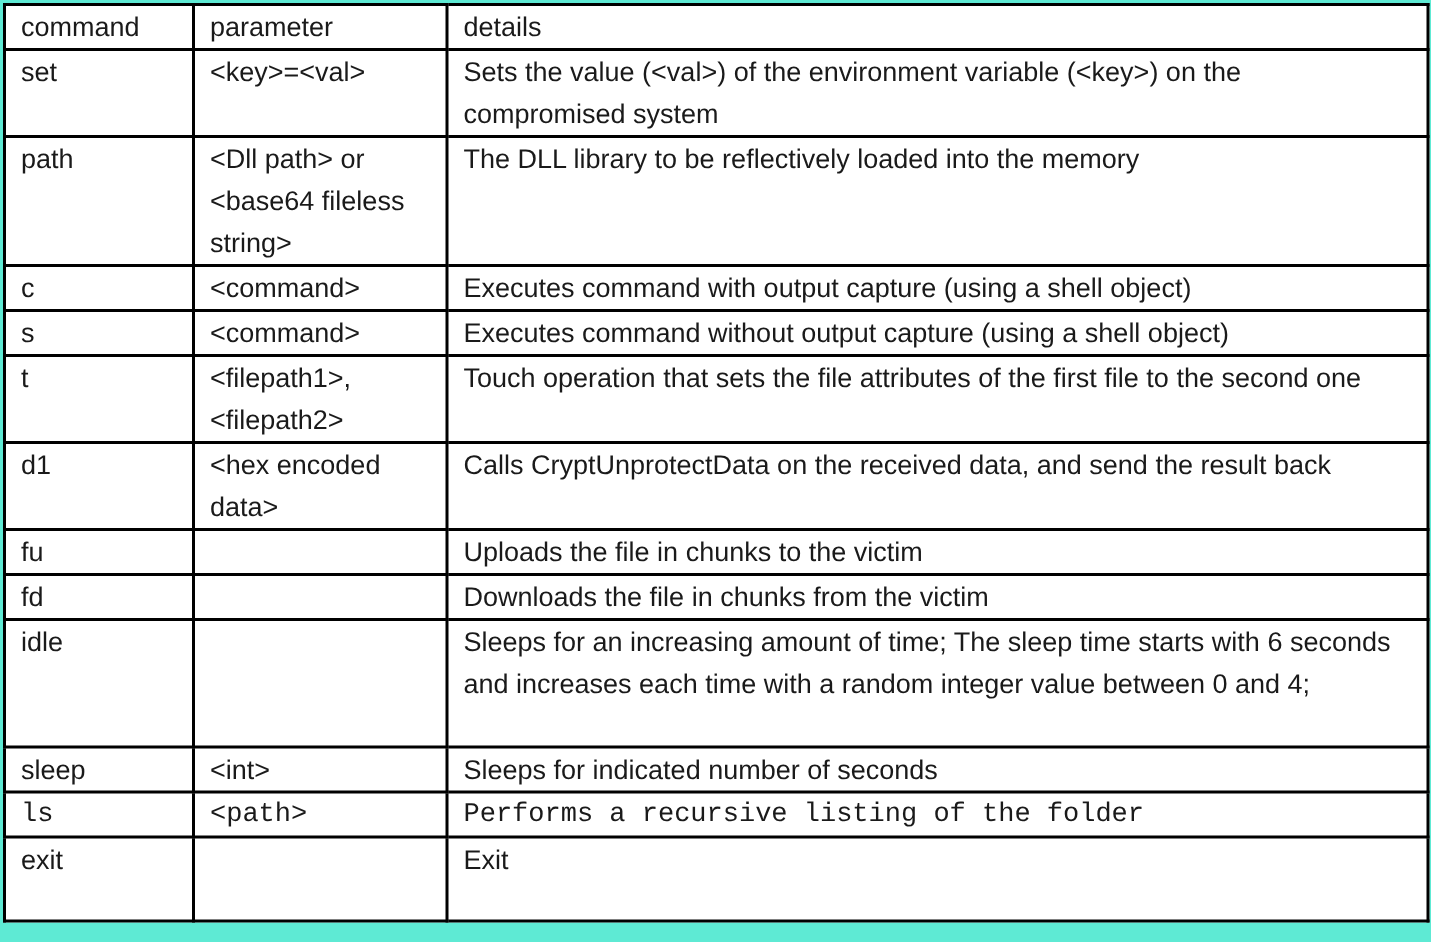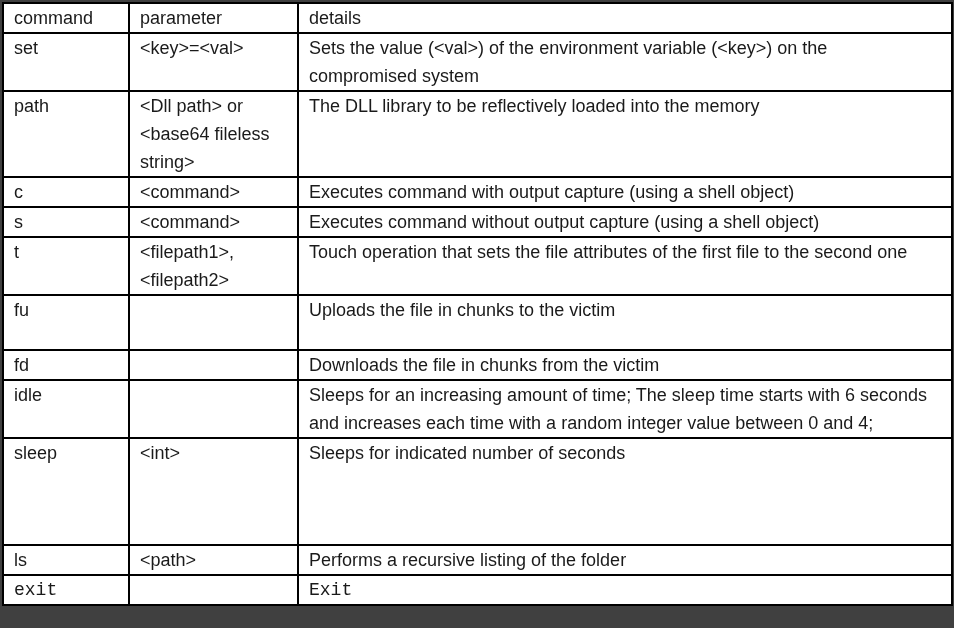--- a/index.html
+++ b/index.html
@@ -5,21 +5,21 @@
   html, body {
     margin: 0;
     padding: 0;
     background: #ffffff;
   }
   .page {
     width: 954px;
     height: 628px;
     box-sizing: border-box;
     padding: 2px;
-    background: #404040;
+    background: #5eead4;
   }
   table.cmd-table {
     border-collapse: collapse;
     table-layout: fixed;
     width: 949px;
     font-family: "Liberation Sans", sans-serif;
     font-size: 18px;
     color: #1a1a1a;
     background: #ffffff;
   }
@@ -40,21 +40,21 @@
   td.details { overflow-wrap: break-word; }
   thead tr { height: 30px; }
   tbody tr:nth-child(1)  { height: 57px; padding-left: 37px; }
   tbody tr:nth-child(2)  { height: 80px; }
   tbody tr:nth-child(3)  { height: 29px; }
   tbody tr:nth-child(4)  { height: 29px; }
   tbody tr:nth-child(5)  { height: 57px; }
   tbody tr:nth-child(6)  { height: 55px; }
   tbody tr:nth-child(7)  { height: 29px; }
   tbody tr:nth-child(8)  { height: 29px; }
-  tbody tr:nth-child(9)  { height: 107px; }
+  tbody tr:nth-child(9)  { height: 85px; }
   tbody tr:nth-child(10) { height: 29px; }
   tbody tr:nth-child(11) { height: 29px; font-family: Liberation Mono, monospace; }
   tbody tr:nth-child(12) { height: 56px; }
   tbody tr:nth-child(13) { height: 28px; }
 </style>
 </head>
 <body>
 
 <div class="page">
   <table class="cmd-table">
@@ -90,20 +90,25 @@
         <td class="cmd">s</td>
         <td class="param">&lt;command&gt;</td>
         <td class="details">Executes command without output capture (using a shell object)</td>
       </tr>
       <tr>
         <td class="cmd">t</td>
         <td class="param">&lt;filepath1&gt;,&lt;filepath2&gt;</td>
         <td class="details">Touch operation that sets the file attributes of the first file to the second one</td>
       </tr>
       <tr>
+        <td class="cmd">d1</td>
+        <td class="param">&lt;hex encoded data&gt;</td>
+        <td class="details">Calls CryptUnprotectData on the received data, and send the result back</td>
+      </tr>
+      <tr>
         <td class="cmd">fu</td>
         <td class="param"></td>
         <td class="details">Uploads the file in chunks to the victim</td>
       </tr>
       <tr>
         <td class="cmd">fd</td>
         <td class="param"></td>
         <td class="details">Downloads the file in chunks from the victim</td>
       </tr>
       <tr>

